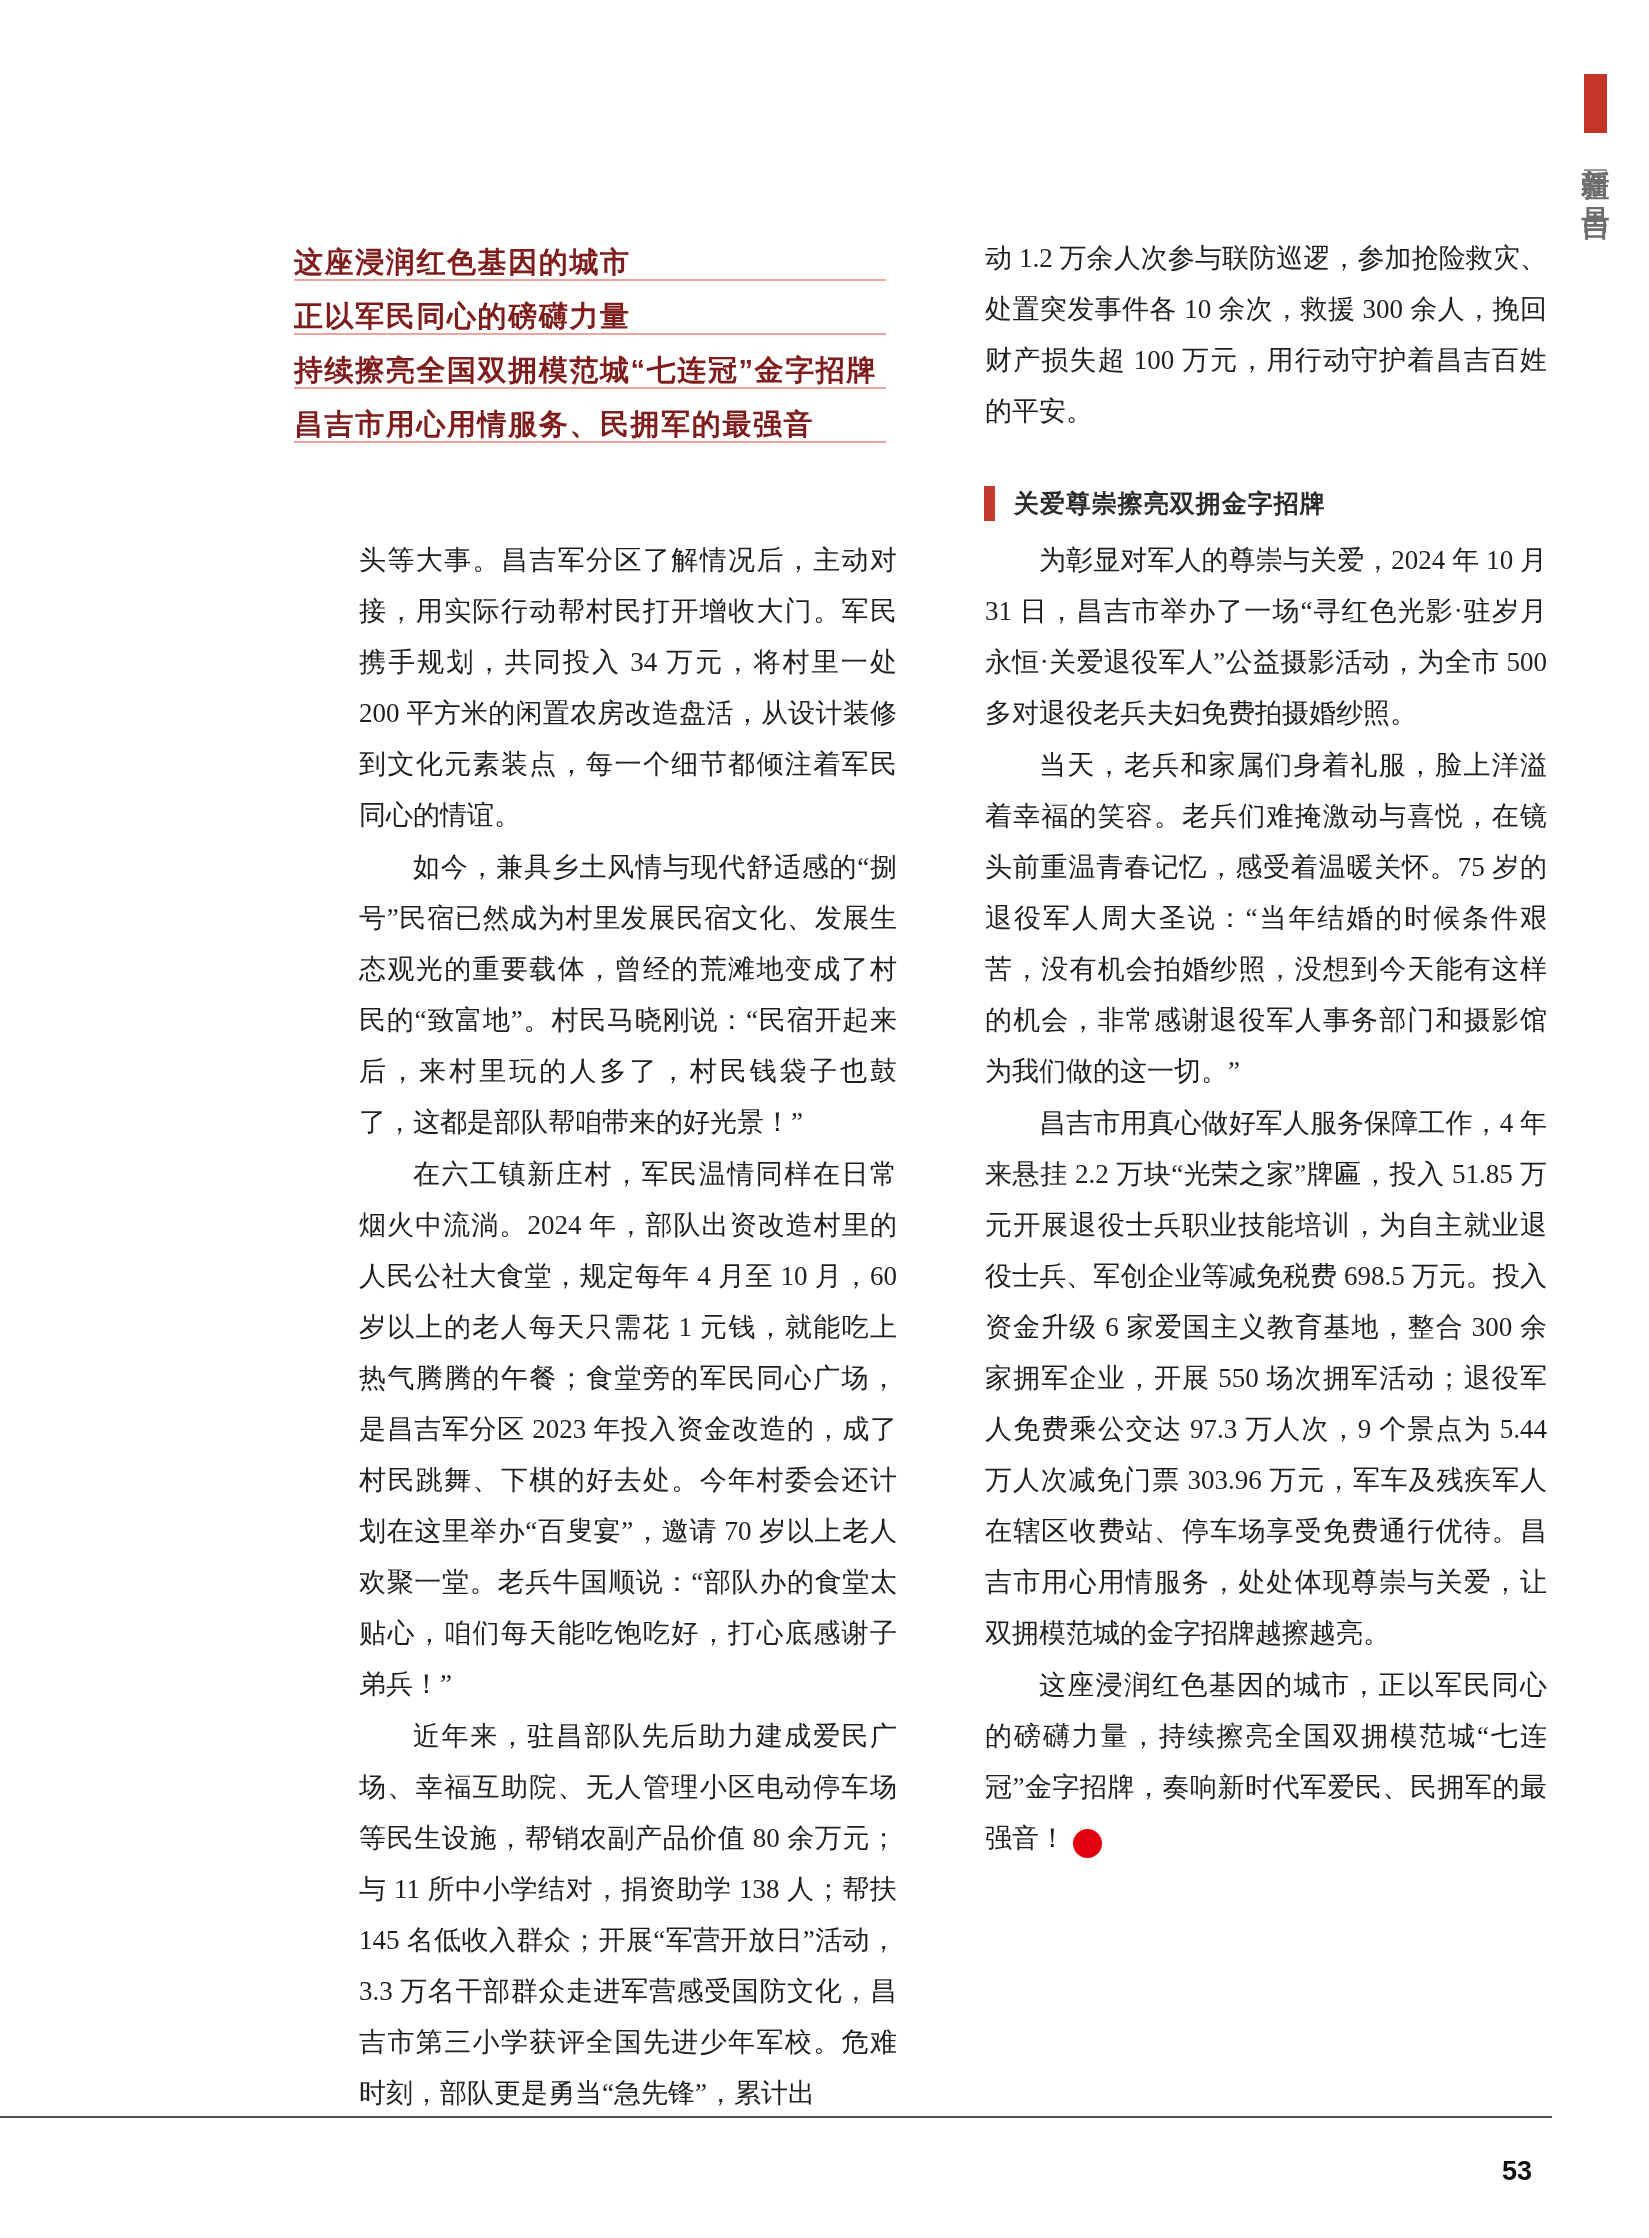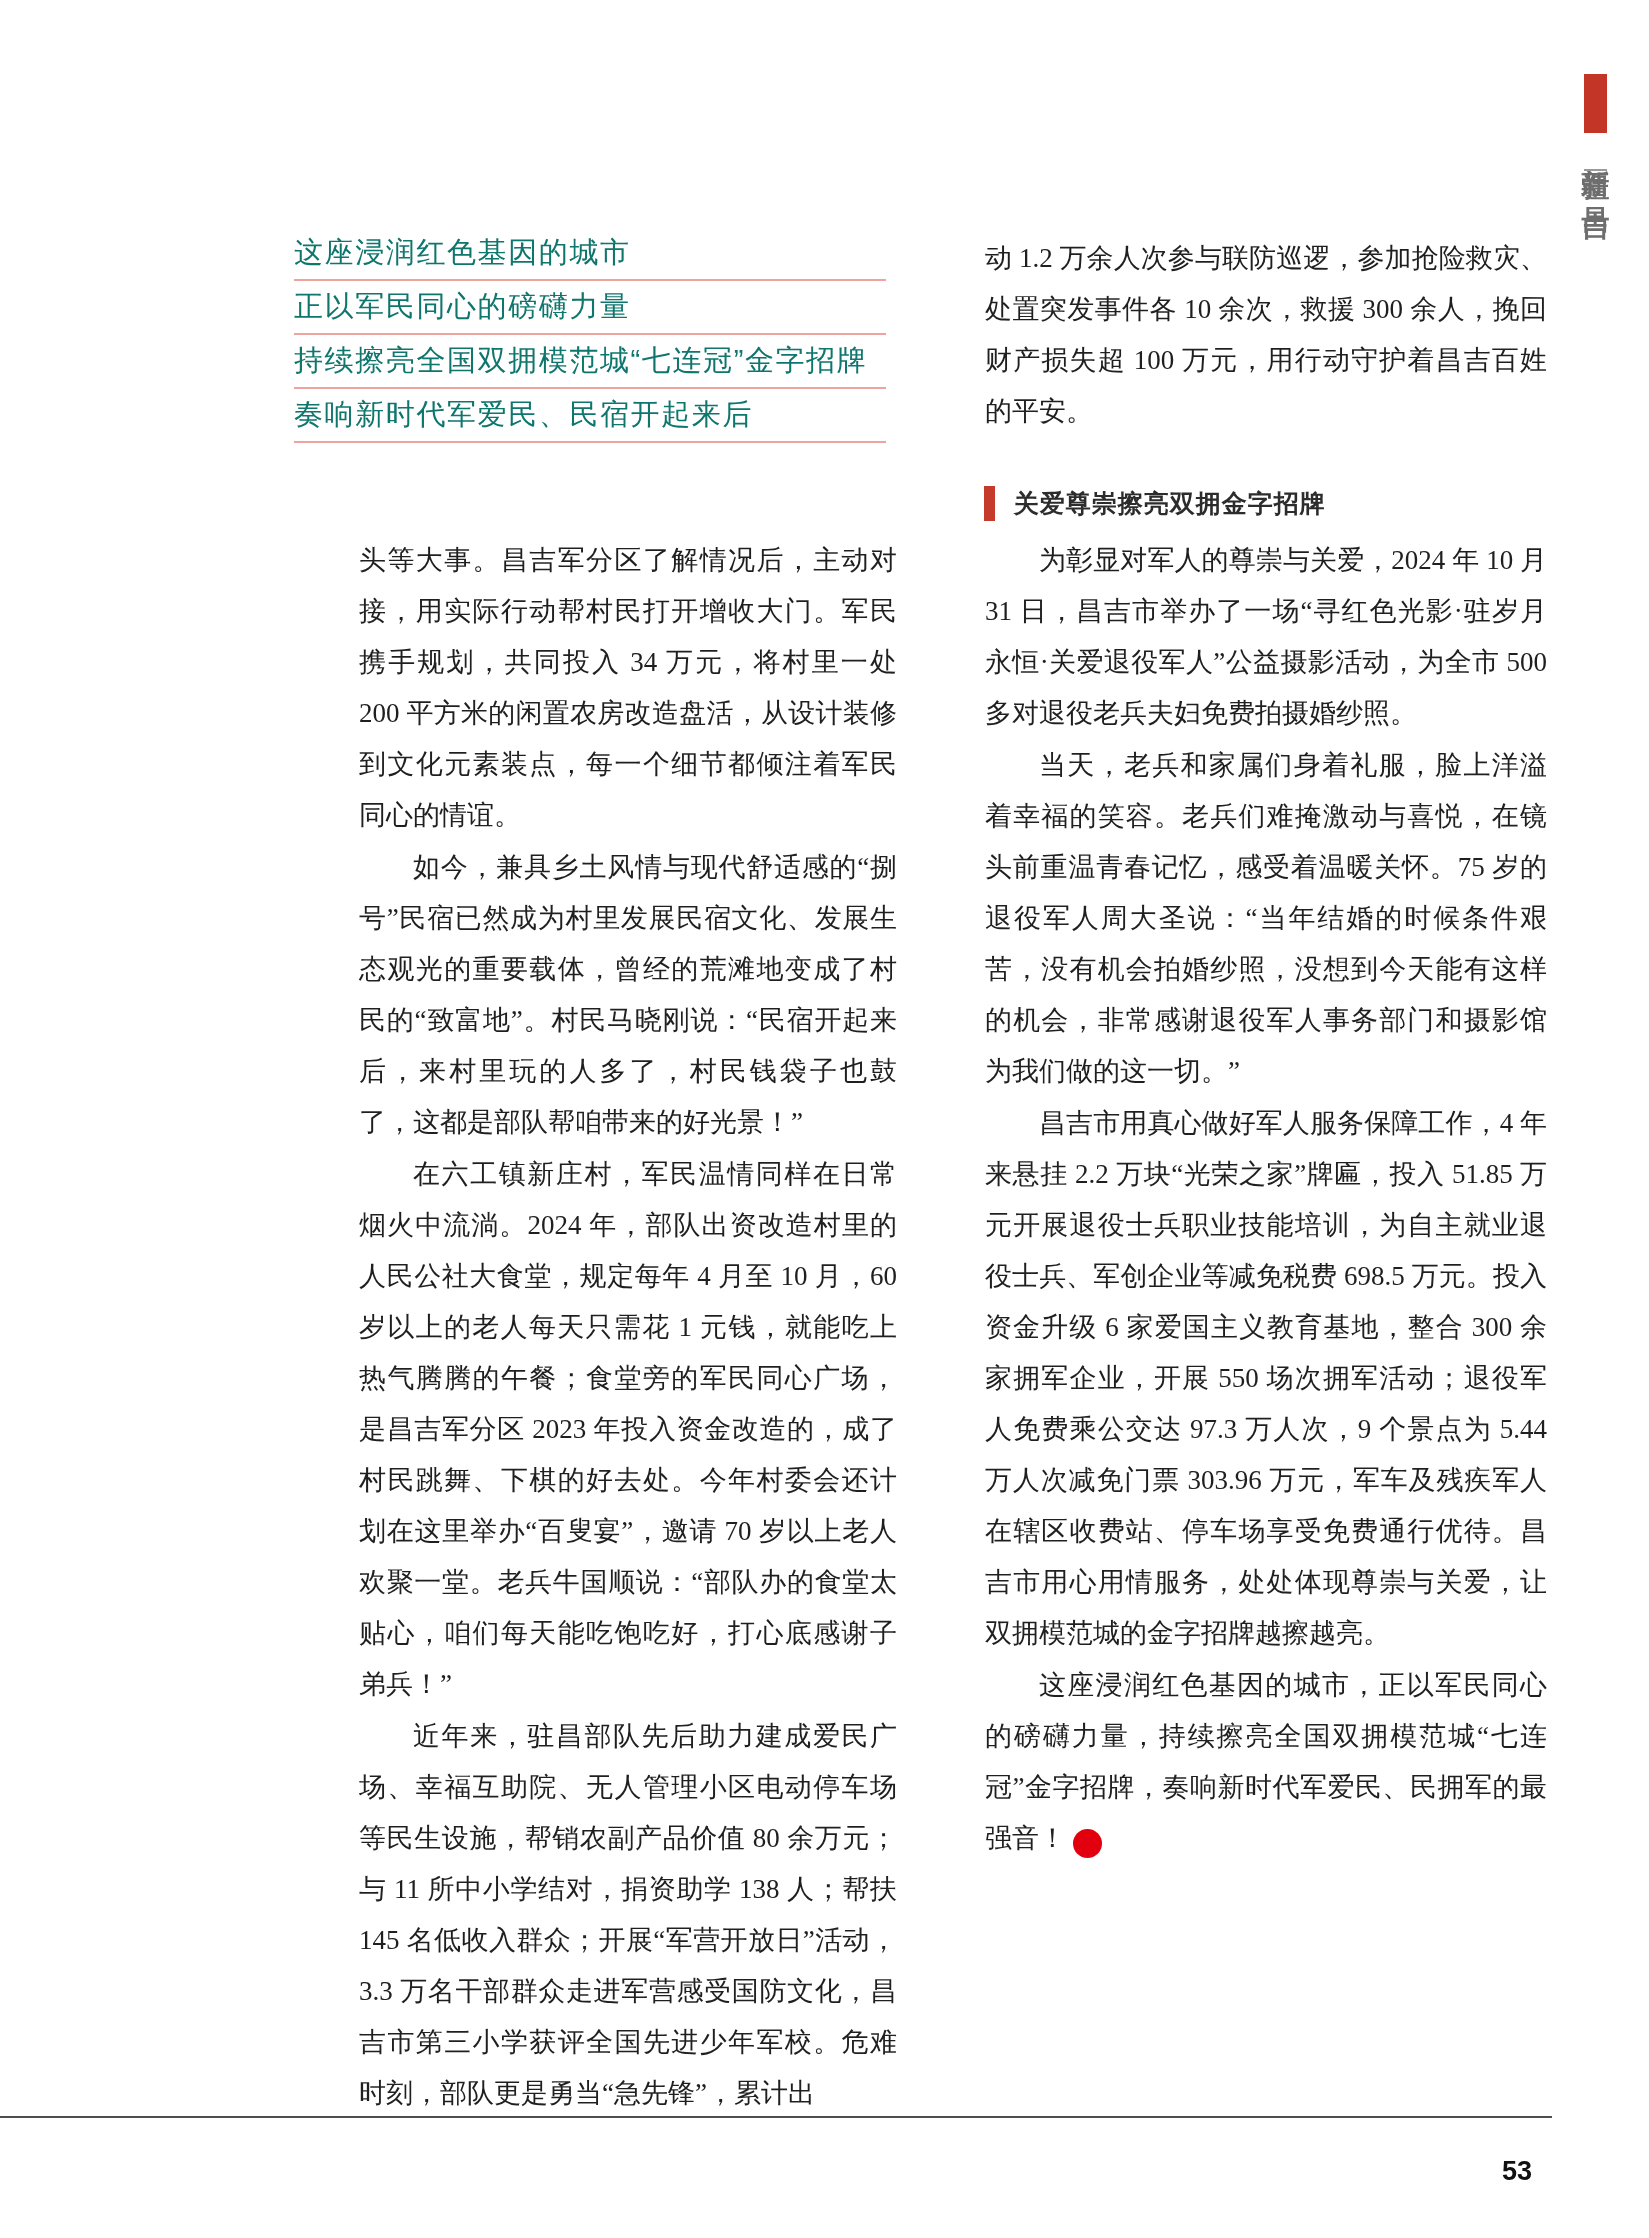--- a/index.html
+++ b/index.html
@@ -43,27 +43,27 @@
   }
 
   
   .title-block {
     position: absolute;
     left: 294px; top: 235px;
     width: 592px;
   }
   .title-row { position: relative; height: 54px; }
   .title-text {
-    position: absolute; left: 0; top: 2px;
+    position: absolute; left: 0; top: 12px;
     font-family: "Liberation Sans", "DejaVu Sans", sans-serif;
-    font-weight: 400;
+    font-weight: 700;
     font-size: 29px;
     line-height: 1.1;
     letter-spacing: 1.6px;
-    color: #0f766e;
+    color: #7f1d1d;
     white-space: nowrap;
   }
   .title-underline {
     position: absolute; left: 0; top: 44px;
     width: 100%; height: 1.6px;
     background: #eda49e;
   }
 
   
   .col {
@@ -157,21 +157,21 @@
     </div>
     <div class="title-row">
       <span class="title-text">正以军民同心的磅礴力量</span>
       <span class="title-underline"></span>
     </div>
     <div class="title-row">
       <span class="title-text">持续擦亮全国双拥模范城“七连冠”金字招牌</span>
       <span class="title-underline"></span>
     </div>
     <div class="title-row">
-      <span class="title-text">奏响新时代军爱民、民宿开起来后</span>
+      <span class="title-text">昌吉市用心用情服务、民拥军的最强音</span>
       <span class="title-underline"></span>
     </div>
   </div>
 
   <div class="col col-left">
     <p>头等大事。昌吉军分区了解情况后，主动对接，用实际行动帮村民打开增收大门。军民携手规划，共同投入 34 万元，将村里一处 200 平方米的闲置农房改造盘活，从设计装修到文化元素装点，每一个细节都倾注着军民同心的情谊。</p>
     <p class="indent">如今，兼具乡土风情与现代舒适感的“捌号”民宿已然成为村里发展民宿文化、发展生态观光的重要载体，曾经的荒滩地变成了村民的“致富地”。村民马晓刚说：“民宿开起来后，来村里玩的人多了，村民钱袋子也鼓了，这都是部队帮咱带来的好光景！”</p>
     <p class="indent">在六工镇新庄村，军民温情同样在日常烟火中流淌。2024 年，部队出资改造村里的人民公社大食堂，规定每年 4 月至 10 月，60 岁以上的老人每天只需花 1 元钱，就能吃上热气腾腾的午餐；食堂旁的军民同心广场，是昌吉军分区 2023 年投入资金改造的，成了村民跳舞、下棋的好去处。今年村委会还计划在这里举办“百叟宴”，邀请 70 岁以上老人欢聚一堂。老兵牛国顺说：“部队办的食堂太贴心，咱们每天能吃饱吃好，打心底感谢子弟兵！”</p>
     <p class="indent">近年来，驻昌部队先后助力建成爱民广场、幸福互助院、无人管理小区电动停车场等民生设施，帮销农副产品价值 80 余万元；与 11 所中小学结对，捐资助学 138 人；帮扶 145 名低收入群众；开展“军营开放日”活动，3.3 万名干部群众走进军营感受国防文化，昌吉市第三小学获评全国先进少年军校。危难时刻，部队更是勇当“急先锋”，累计出</p>
   </div>

